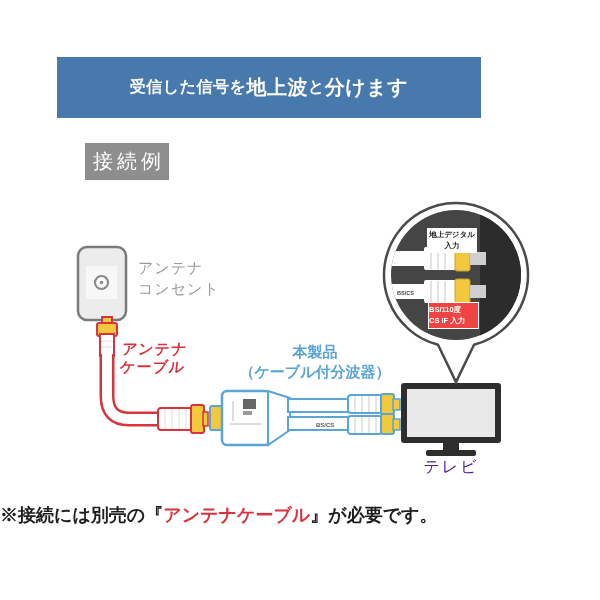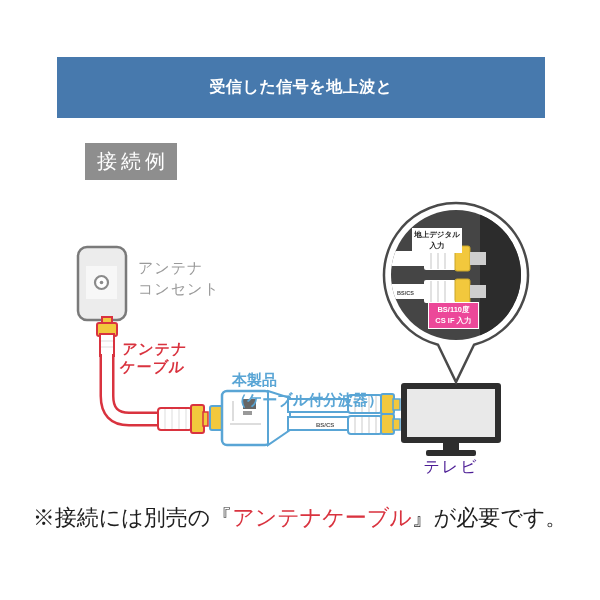--- a/index.html
+++ b/index.html
@@ -2,62 +2,63 @@
 <html><head>
 <meta charset="utf-8">
 <style>
   html,body{margin:0;padding:0;background:#fff;}
   .canvas{position:relative;width:600px;height:600px;background:#ffffff;overflow:hidden;
           font-family:"Liberation Sans",sans-serif;}
   .abs{position:absolute;}
   .preline{white-space:pre-line;}
 
   
-  .banner{left:57px;top:57px;width:488px;height:61px;background:#4779ad;color:#fff;
+  .banner{left:57px;top:57px;width:424px;height:61px;background:#4779ad;color:#fff;
           display:flex;align-items:center;justify-content:center;font-weight:bold;}
   .seg-sm{font-size:16px;letter-spacing:0.5px;}
-  .seg-lg{font-size:16px;letter-spacing:0.5px;}
+  .seg-lg{font-size:20px;letter-spacing:0.5px;}
 
   
-  .section-tag{left:85px;top:143px;width:92px;height:37px;background:#8e8e8e;color:#fff;
+  .section-tag{left:85px;top:143px;width:84px;height:37px;background:#8e8e8e;color:#fff;
                font-size:20px;letter-spacing:4px;display:flex;align-items:center;justify-content:center;padding-left:4px;box-sizing:border-box;}
 
   
   .outlet-label{left:138px;top:257px;font-size:15px;color:#9a9a9a;line-height:1.4;letter-spacing:1px;}
   .cable-label{left:121px;top:340px;font-size:15px;font-weight:bold;color:#d9333f;line-height:1.2;
                letter-spacing:1px;transform:skewX(-6deg);}
-  .product-label{left:232px;top:342px;width:166px;font-size:15px;font-weight:bold;
-                 color:#59a5d5;line-height:1.35;margin-top:28px;}
+  .product-label{left:232px;top:342px;width:166px;text-align:center;font-size:15px;font-weight:bold;
+                 color:#59a5d5;line-height:1.35;}
   .tv-label{left:401px;top:457px;width:100px;text-align:center;font-size:16px;color:#4c1d95;letter-spacing:2px;}
 
   
-  .terr-box{left:412px;top:228px;width:50px;background:#ffffff;color:#222;font-size:7.5px;
+  .terr-box{left:427px;top:228px;width:50px;background:#ffffff;color:#222;font-size:7.5px;
             font-weight:bold;text-align:center;line-height:1.4;padding:2px 0;}
   .terr-arrow{left:447px;top:249px;width:0;height:0;border-left:4px solid transparent;
               border-right:4px solid transparent;border-top:7px solid #ffffff;}
-  .sat-box{left:428px;top:302px;width:49px;background:#ec4899;border:1.5px solid #ffffff;color:#fff;
-           font-size:7.5px;font-weight:bold;text-align:center;line-height:1.4;padding:2px 0;}
+  .sat-box{left:428px;top:302px;width:49px;background:#ef4444;border:1.5px solid #ffffff;color:#fff;
+           font-size:7.5px;font-weight:bold;line-height:1.4;padding:2px 0;}
   .sat-arrow{left:447px;top:294px;width:0;height:0;border-left:4px solid transparent;
              border-right:4px solid transparent;border-bottom:8px solid #ffffff;}
 
   
-  .footnote{left:0;top:503px;width:600px;text-align:center;font-size:22px;font-weight:normal;color:#1e1e1e;}
+  .footnote{left:0;top:503px;width:600px;text-align:left;font-size:18px;font-weight:bold;color:#1e1e1e;}
   .footnote .hl{color:#d9333f;}
 
   svg{position:absolute;left:0;top:0;}
 </style>
 </head>
 <body>
 
 <div class="canvas">
 
   <div class="abs banner">
     <span class="seg-sm">受信した信号を</span>
     <span class="seg-lg">地上波</span>
     <span class="seg-sm">と</span>
+    <span class="seg-lg">分けます</span>
   </div>
 
   <div class="abs section-tag">接続例</div>
 
   <svg width="600" height="600" viewBox="0 0 600 600">
 
     <g>
       <rect x="78" y="247" width="48" height="73" rx="9" fill="#ececec" stroke="#7a7a7a" stroke-width="2.5"></rect>
       <rect x="86" y="266" width="31" height="33" fill="#f7f7f7"></rect>
       <circle cx="101.5" cy="282.5" r="6.5" fill="#ffffff" stroke="#8a8a8a" stroke-width="2.2"></circle>

